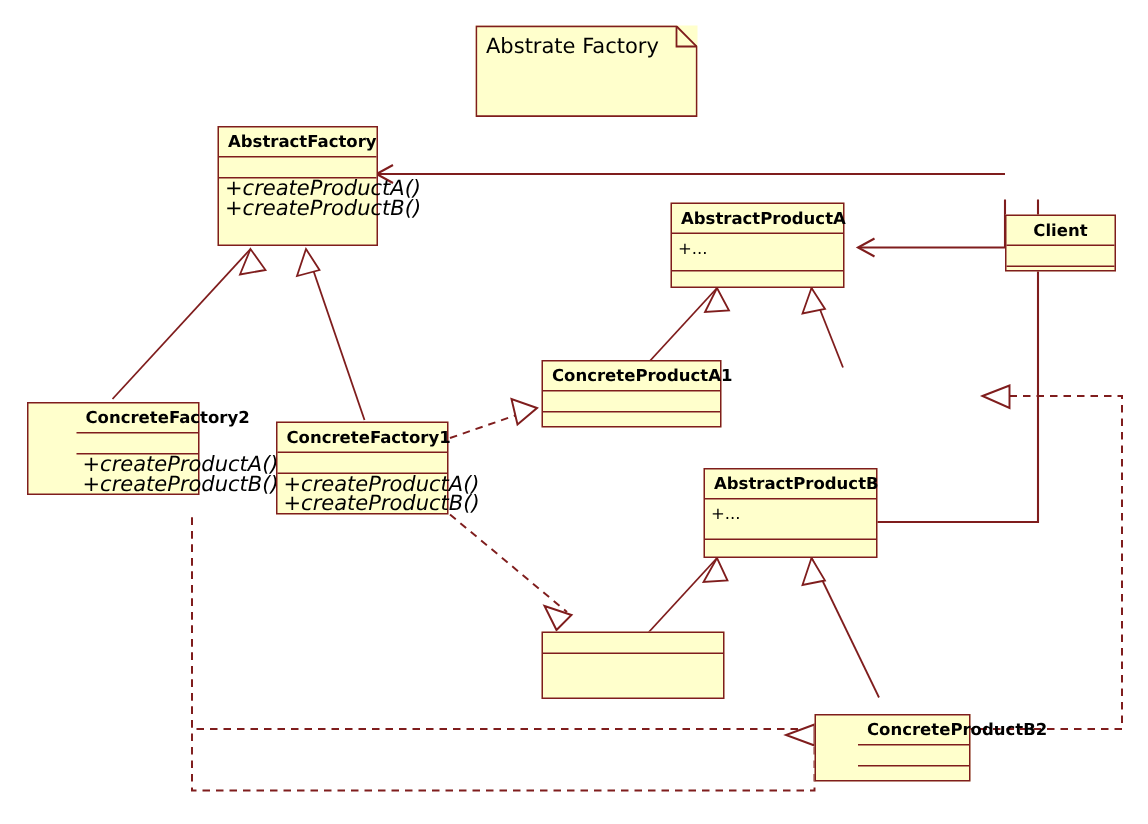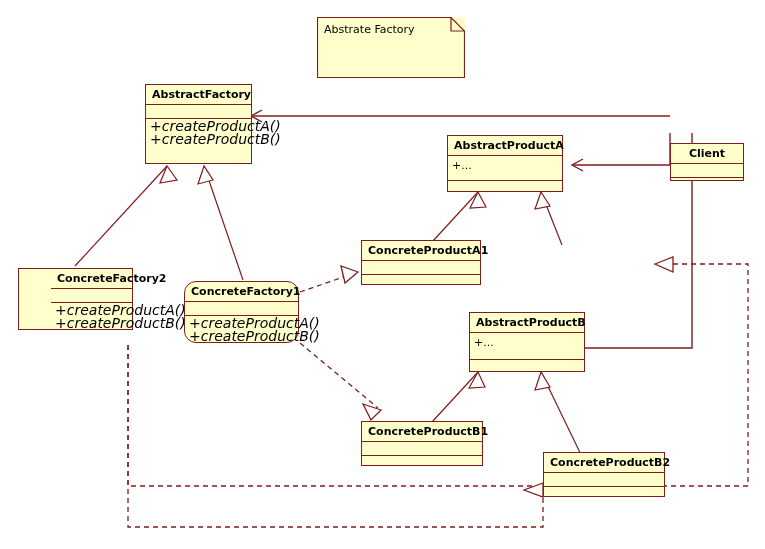--- a/index.html
+++ b/index.html
@@ -70,21 +70,21 @@
     position: absolute;
     left: 0;
     top: 0;
     width: 100%;
     height: 100%;
   }
   .note-text {
     position: absolute;
     left: 7px;
     top: 6px;
-    font-size: 11px;
+    font-size: 14px;
     color: #000000;
     white-space: nowrap;
   }
 </style>
 </head>
 <body>
 
 <div id="canvas">
 
   <svg class="edges" viewBox="0 0 765 549" xmlns="http://www.w3.org/2000/svg">
@@ -187,21 +187,21 @@
 
   <div class="uml-class" style="left:18px; top:268px; width:115px; height:62px;padding-left:32px;">
     <div class="uml-name">ConcreteFactory2</div>
     <div class="uml-attrs"></div>
     <div class="uml-ops">
       <div>+createProductA()</div>
       <div>+createProductB()</div>
     </div>
   </div>
 
-  <div class="uml-class" style="left:184px; top:281px; width:115px; height:62px;border-radius:12px;">
+  <div class="uml-class" style="left:184px; top:281px; width:115px; height:62px;">
     <div class="uml-name">ConcreteFactory1</div>
     <div class="uml-attrs"></div>
     <div class="uml-ops">
       <div>+createProductA()</div>
       <div>+createProductB()</div>
     </div>
   </div>
 
   <div class="uml-class" style="left:361px; top:240px; width:120px; height:45px;">
     <div class="uml-name">ConcreteProductA1</div>
@@ -210,24 +210,23 @@
   </div>
 
 
   <div class="uml-class" style="left:469px; top:312px; width:116px; height:60px;">
     <div class="uml-name">AbstractProductB</div>
     <div class="uml-attrs" style="min-height:22px; padding-top:3px;">+...</div>
     <div class="uml-ops"></div>
   </div>
 
   <div class="uml-class" style="left:361px; top:421px; width:122px; height:45px;">
-    <div class="uml-name">ConcreteProductB1</div>
-    <div class="uml-attrs"></div>
-    <div class="uml-ops"></div>
-  </div>
-
-  <div class="uml-class" style="left:543px; top:452px; width:122px; height:45px;">
+    <div class="uml-attrs"></div>
+    <div class="uml-ops"></div>
+  </div>
+
+  <div class="uml-class" style="left:543px; top:476px; width:104px; height:45px;padding-left:28px;">
     <div class="uml-name">ConcreteProductB2</div>
     <div class="uml-attrs"></div>
     <div class="uml-ops"></div>
   </div>
 
 </div>
 
 </body></html>

